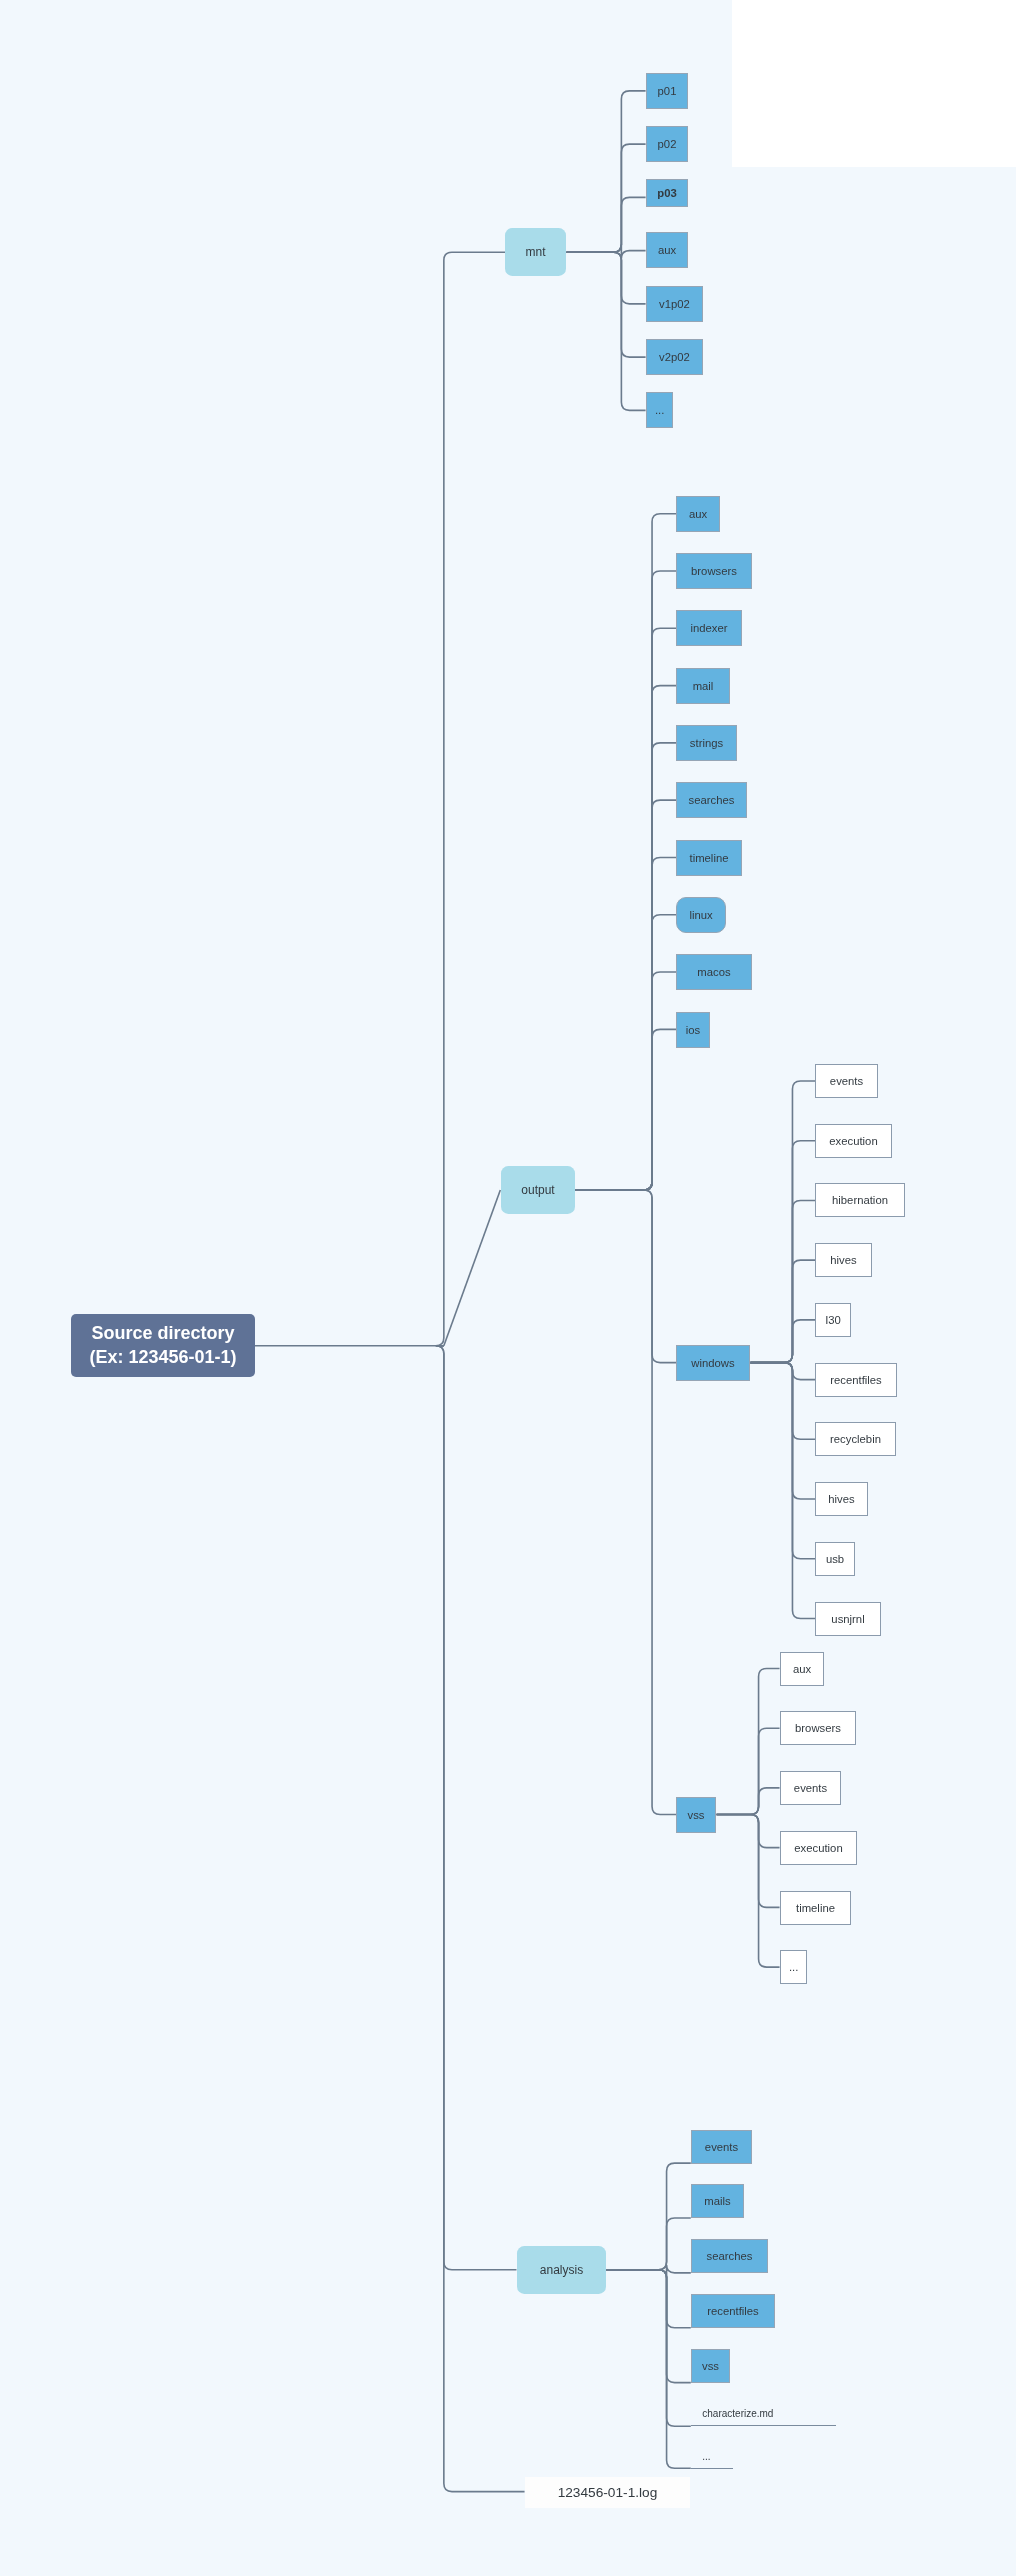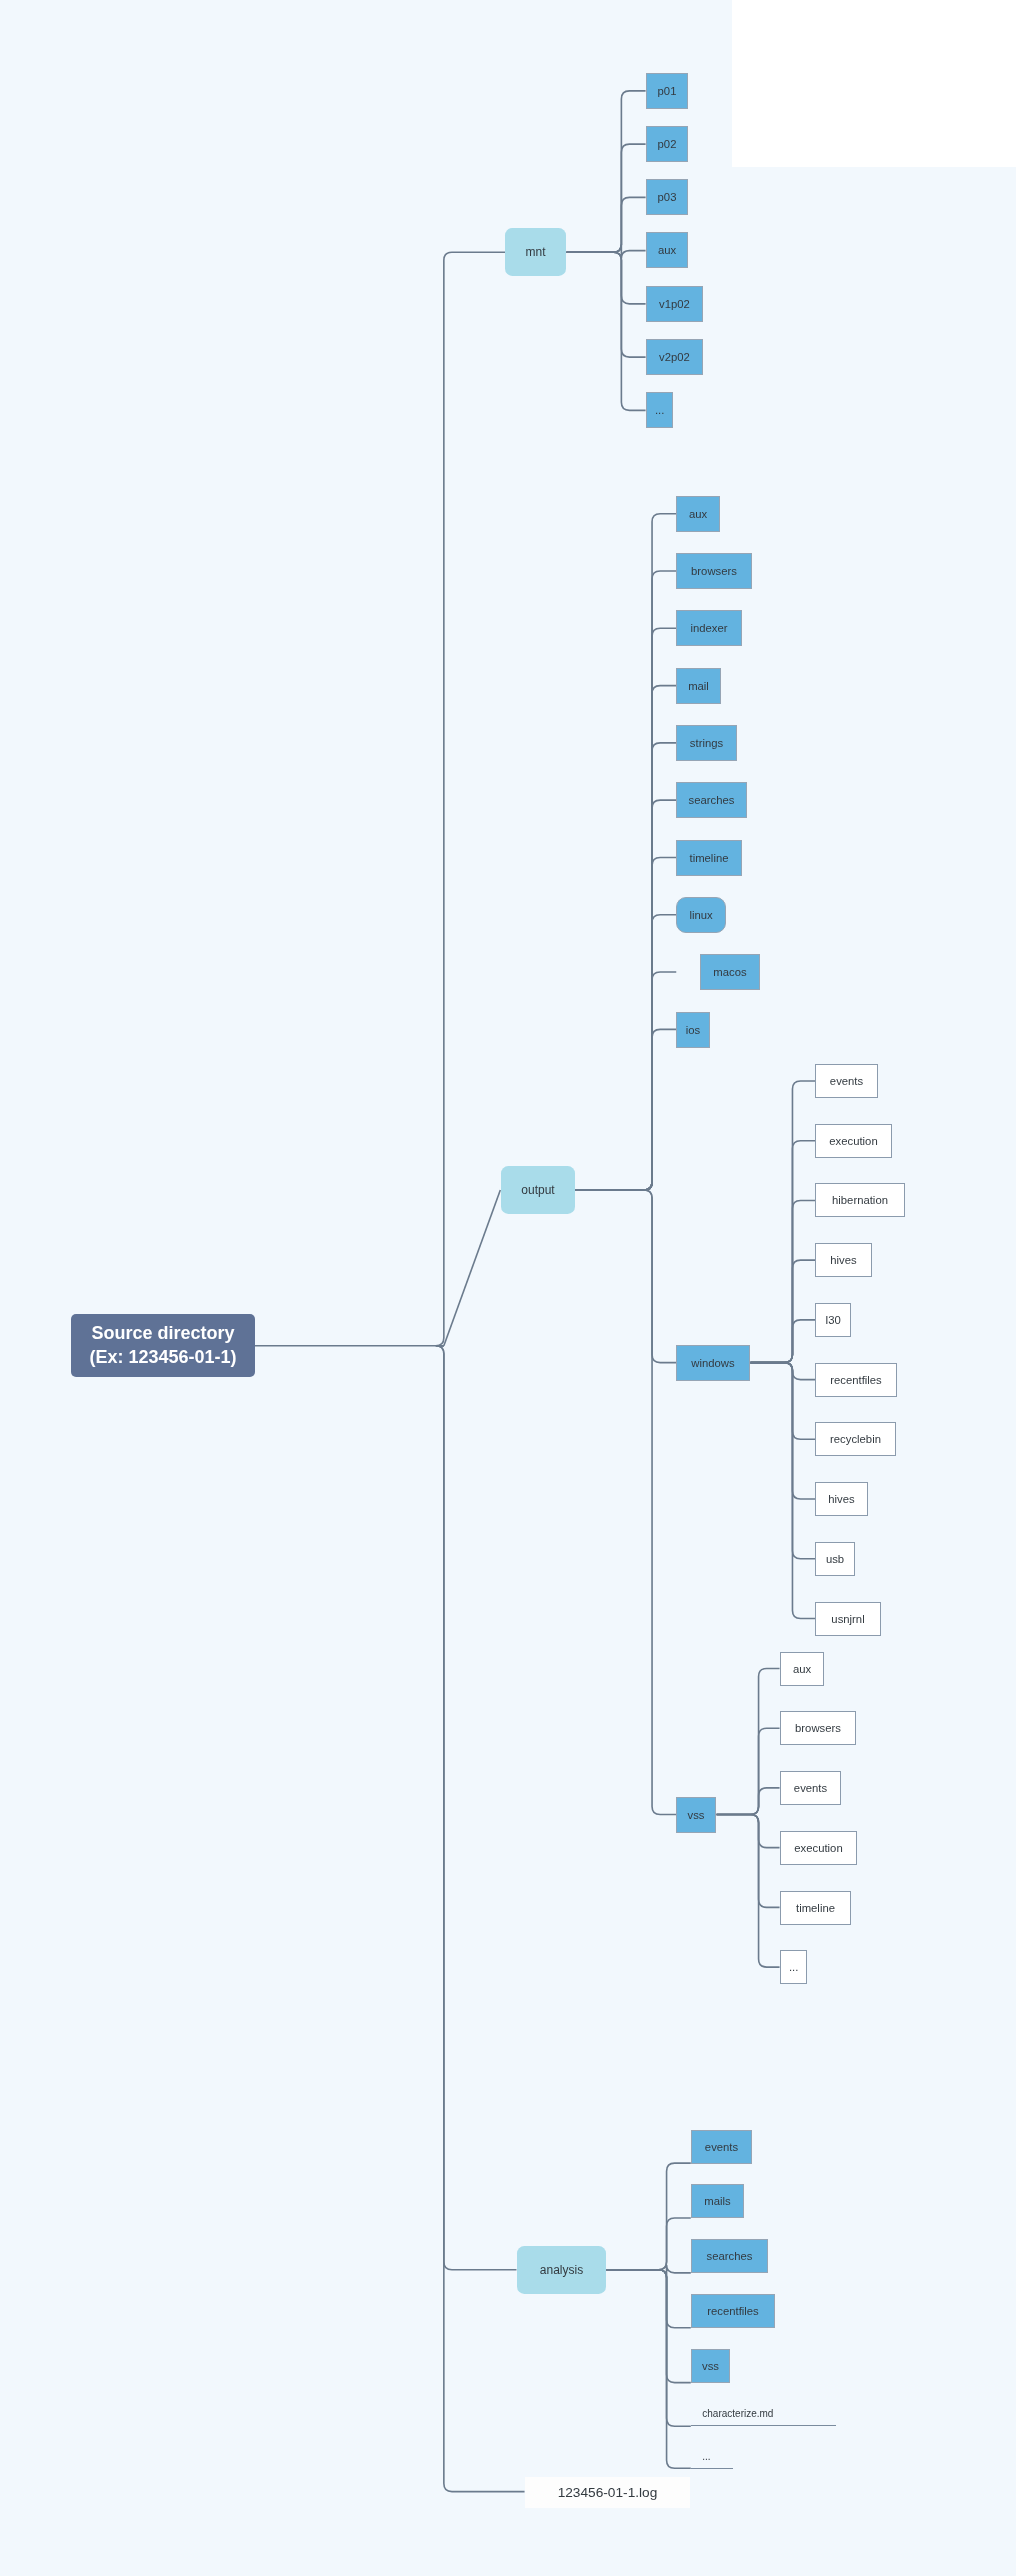--- a/index.html
+++ b/index.html
@@ -132,21 +132,21 @@
       </div>
       <div class="node n-log" style="left: 525px; top: 2477px; width: 165px; height: 31px;">
         <span>123456-01-1.log</span>
       </div>
       <div class="node n-blue" style="left: 646px; top: 73px; width: 42px; height: 36px;">
         <span>p01</span>
       </div>
       <div class="node n-blue" style="left: 646px; top: 126px; width: 42px; height: 36px; justify-content: center;">
         <span>p02</span>
       </div>
-      <div class="node n-blue" style="left: 646px; top: 179px; width: 42px; height: 36px;">
+      <div class="node n-blue" style="left: 646px; top: 179px; width: 42px; height: 28px; font-weight: bold;">
         <span>p03</span>
       </div>
       <div class="node n-blue" style="left: 646px; top: 232px; width: 42px; height: 36px;">
         <span>aux</span>
       </div>
       <div class="node n-blue" style="left: 646px; top: 286px; width: 57px; height: 36px;">
         <span>v1p02</span>
       </div>
       <div class="node n-blue" style="left: 646px; top: 339px; width: 57px; height: 36px;">
         <span>v2p02</span>
@@ -156,36 +156,36 @@
       </div>
       <div class="node n-blue" style="left: 676px; top: 496px; width: 44px; height: 36px;">
         <span>aux</span>
       </div>
       <div class="node n-blue" style="left: 676px; top: 553px; width: 76px; height: 36px;">
         <span>browsers</span>
       </div>
       <div class="node n-blue" style="left: 676px; top: 610px; width: 66px; height: 36px;">
         <span>indexer</span>
       </div>
-      <div class="node n-blue" style="left: 676px; top: 668px; width: 45px; height: 36px;">
+      <div class="node n-blue" style="left: 676px; top: 668px; width: 54px; height: 36px;">
         <span>mail</span>
       </div>
       <div class="node n-blue" style="left: 676px; top: 725px; width: 61px; height: 36px;">
         <span>strings</span>
       </div>
       <div class="node n-blue" style="left: 676px; top: 782px; width: 71px; height: 36px;">
         <span>searches</span>
       </div>
       <div class="node n-blue" style="left: 676px; top: 840px; width: 66px; height: 36px;">
         <span>timeline</span>
       </div>
       <div class="node n-blue" style="left: 676px; top: 897px; width: 50px; height: 36px; border-radius: 10px;">
         <span>linux</span>
       </div>
-      <div class="node n-blue" style="left: 700px; top: 954px; width: 60px; height: 36px;">
+      <div class="node n-blue" style="left: 676px; top: 954px; width: 76px; height: 36px;">
         <span>macos</span>
       </div>
       <div class="node n-blue" style="left: 676px; top: 1012px; width: 34px; height: 36px;">
         <span>ios</span>
       </div>
       <div class="node n-blue" style="left: 676px; top: 1345px; width: 74px; height: 36px;">
         <span>windows</span>
       </div>
       <div class="node n-blue" style="left: 676px; top: 1797px; width: 40px; height: 36px;">
         <span>vss</span>

